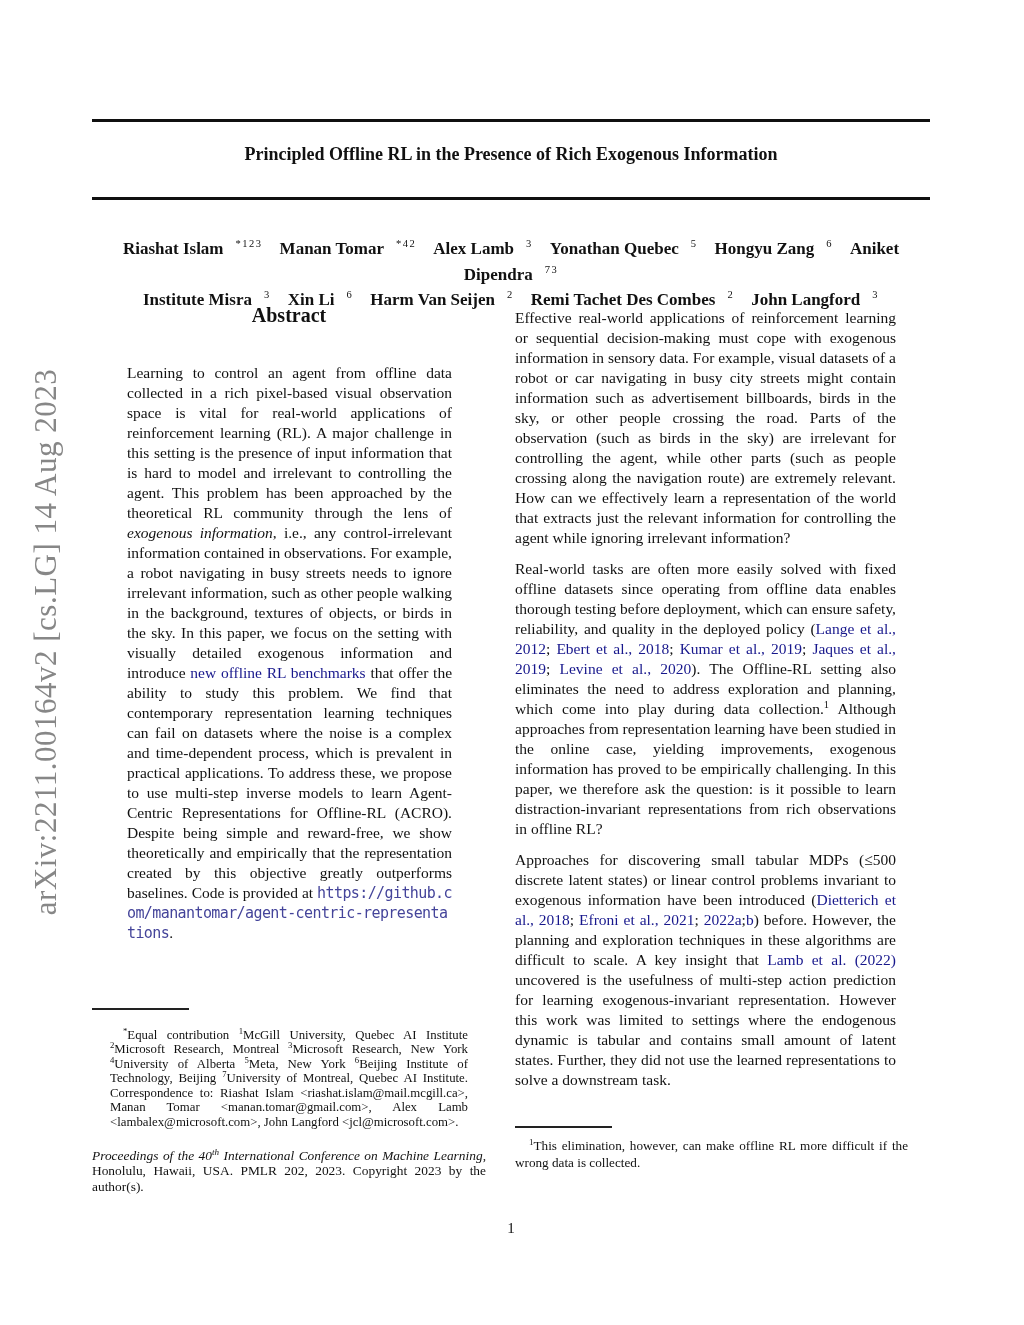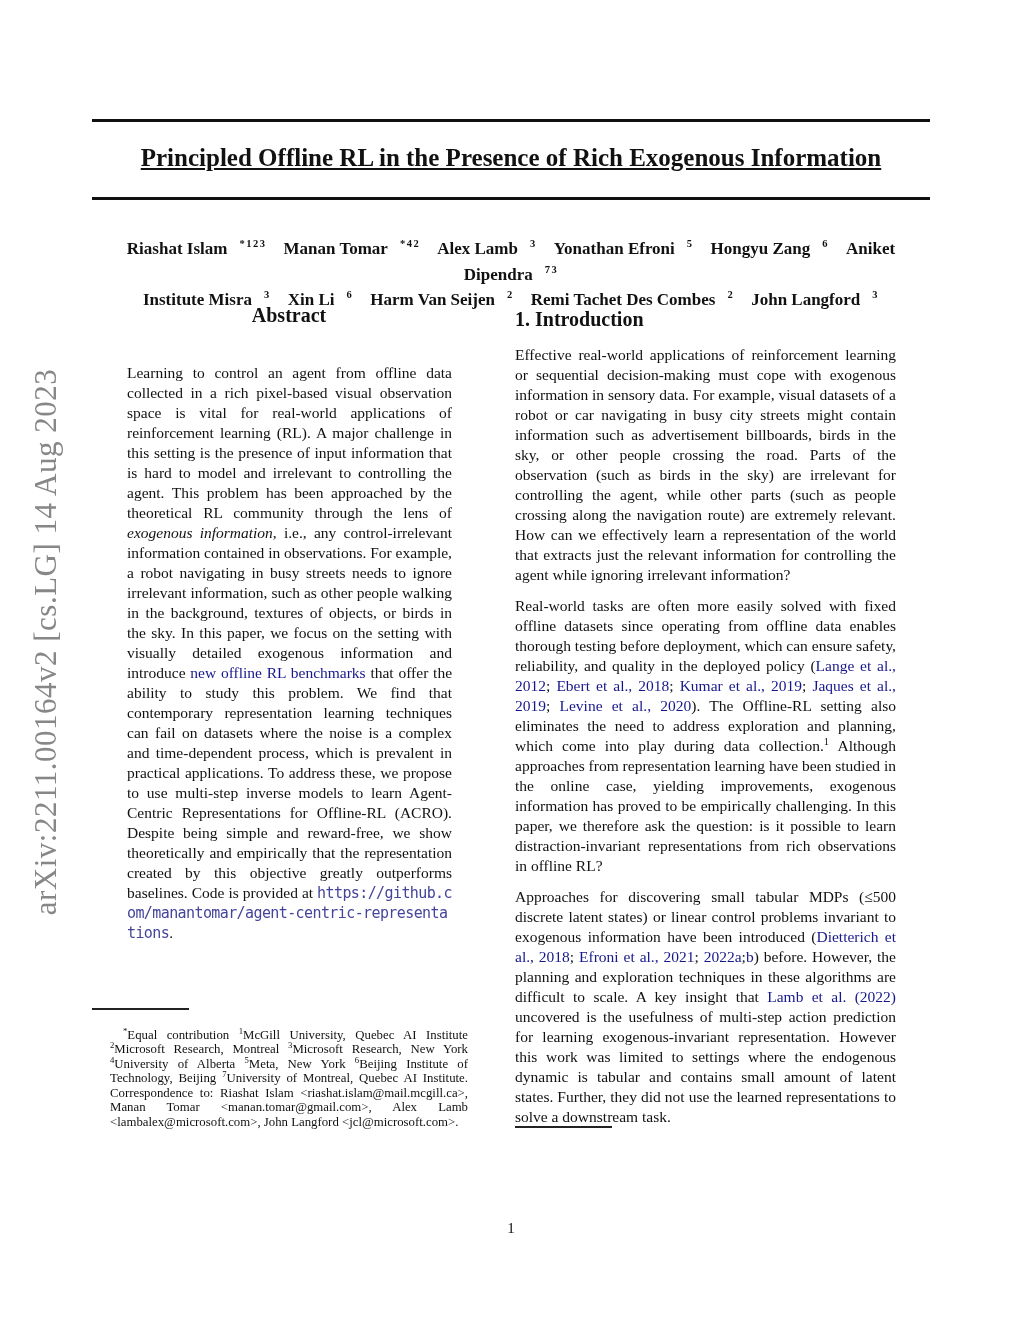--- a/index.html
+++ b/index.html
@@ -32,39 +32,38 @@
   }
   .rule-top { top: 119px; }
   .rule-under-title { top: 197px; }
   .paper-title {
     position: absolute;
     top: 144px;
     left: 92px;
     width: 838px;
     margin: 0;
     text-align: center;
-    font-size: 25px;
+    font-size: 18px;
     font-weight: bold;
-    text-decoration: underline;
   }
   .authors {
     position: absolute;
     top: 233px;
     left: 92px;
     width: 838px;
     text-align: center;
     font-weight: bold;
     font-size: 17px;
     line-height: 21px;
   }
   .author-sup {
     font-size: 62%;
     letter-spacing: 1.5px;
     margin-left: 12px;
-    font-weight: bold;
+    font-weight: normal;
   }
   .col-left  { position: absolute; left: 92px;  top: 304px; width: 394px; }
   .col-right { position: absolute; left: 515px; top: 308px; width: 393px; }
   .abstract-heading {
     margin: 0 0 36px 0;
     text-align: center;
     font-size: 20px;
     font-weight: bold;
   }
   .abstract-body {
@@ -155,40 +154,41 @@
 
   <div class="arxiv-banner">arXiv:2211.00164v2  [cs.LG]  14 Aug 2023</div>
 
   <div class="rule rule-top"></div>
 
   <h1 class="paper-title">Principled Offline RL in the Presence of Rich Exogenous Information</h1>
 
   <div class="rule rule-under-title"></div>
 
   <div class="authors">
-    <div class="author-line"><span>Riashat Islam</span><sup class="author-sup">*123</sup>  <span>Manan Tomar</span><sup class="author-sup">*42</sup>  <span>Alex Lamb</span><sup class="author-sup">3</sup>  <span>Yonathan Efroni</span><sup class="author-sup">5</sup>  <span>Hongyu Zang</span><sup class="author-sup">6</sup>  <span>Aniket Dipendra</span><sup class="author-sup">73</sup></div>
+    <div class="author-line"><span>Riashat Islam</span><sup class="author-sup">*123</sup>  <span>Manan Tomar</span><sup class="author-sup">*42</sup>  <span>Alex Lamb</span><sup class="author-sup">3</sup>  <span>Yonathan Quebec</span><sup class="author-sup">5</sup>  <span>Hongyu Zang</span><sup class="author-sup">6</sup>  <span>Aniket Dipendra</span><sup class="author-sup">73</sup></div>
     <div class="author-line"><span>Institute Misra</span><sup class="author-sup">3</sup>  <span>Xin Li</span><sup class="author-sup">6</sup>  <span>Harm Van Seijen</span><sup class="author-sup">2</sup>  <span>Remi Tachet Des Combes</span><sup class="author-sup">2</sup>  <span>John Langford</span><sup class="author-sup">3</sup></div>
   </div>
 
   <div class="col-left">
     <h2 class="abstract-heading">Abstract</h2>
     <p class="abstract-body"><span class="sg-n">Learning to control an agent from offline data collected in a rich pixel-based visual observation space is vital for real-world applications of reinforcement learning (RL). A major challenge in this setting is the presence of input information that is hard to model and irrelevant to controlling the agent. This problem has been approached by the theoretical RL community through the lens of </span><span class="sg-i">exogenous information</span><span class="sg-n">, i.e., any control-irrelevant information contained in observations. For example, a robot navigating in busy streets needs to ignore irrelevant information, such as other people walking in the background, textures of objects, or birds in the sky. In this paper, we focus on the setting with visually detailed exogenous information and introduce </span><span class="sg-a">new offline RL benchmarks</span><span class="sg-n"> that offer the ability to study this problem. We find that contemporary representation learning techniques can fail on datasets where the noise is a complex and time-dependent process, which is prevalent in practical applications. To address these, we propose to use multi-step inverse models to learn Agent-Centric Representations for Offline-RL (ACRO). Despite being simple and reward-free, we show theoretically and empirically that the representation created by this objective greatly outperforms baselines. Code is provided at </span><span class="sg-m">https://github.com/manantomar/agent-centric-representations</span><span class="sg-n">.</span></p>
   </div>
 
   <div class="col-right">
-    <h2 class="section-heading">1. Introduction</h2>
     <p class="body-par"><span class="sg-n">Effective real-world applications of reinforcement learning or sequential decision-making must cope with exogenous information in sensory data. For example, visual datasets of a robot or car navigating in busy city streets might contain information such as advertisement billboards, birds in the sky, or other people crossing the road. Parts of the observation (such as birds in the sky) are irrelevant for controlling the agent, while other parts (such as people crossing along the navigation route) are extremely relevant. How can we effectively learn a representation of the world that extracts just the relevant information for controlling the agent while ignoring irrelevant information?</span></p>
     <p class="body-par"><span class="sg-n">Real-world tasks are often more easily solved with fixed offline datasets since operating from offline data enables thorough testing before deployment, which can ensure safety, reliability, and quality in the deployed policy (</span><span class="sg-a">Lange et al., 2012</span><span class="sg-n">; </span><span class="sg-a">Ebert et al., 2018</span><span class="sg-n">; </span><span class="sg-a">Kumar et al., 2019</span><span class="sg-n">; </span><span class="sg-a">Jaques et al., 2019</span><span class="sg-n">; </span><span class="sg-a">Levine et al., 2020</span><span class="sg-n">). The Offline-RL setting also eliminates the need to address exploration and planning, which come into play during data collection.</span><span class="sg-s">1</span><span class="sg-n"> Although approaches from representation learning have been studied in the online case, yielding improvements, exogenous information has proved to be empirically challenging. In this paper, we therefore ask the question: is it possible to learn distraction-invariant representations from rich observations in offline RL?</span></p>
     <p class="body-par"><span class="sg-n">Approaches for discovering small tabular MDPs (≤500 discrete latent states) or linear control problems invariant to exogenous information have been introduced (</span><span class="sg-a">Dietterich et al., 2018</span><span class="sg-n">; </span><span class="sg-a">Efroni et al., 2021</span><span class="sg-n">; </span><span class="sg-a">2022a</span><span class="sg-n">;</span><span class="sg-a">b</span><span class="sg-n">) before. However, the planning and exploration techniques in these algorithms are difficult to scale. A key insight that </span><span class="sg-a">Lamb et al. (2022)</span><span class="sg-n"> uncovered is the usefulness of multi-step action prediction for learning exogenous-invariant representation. However this work was limited to settings where the endogenous dynamic is tabular and contains small amount of latent states. Further, they did not use the learned representations to solve a downstream task.</span></p>
   </div>
 
   <div class="footnotes-left">
     <div class="footnote-rule"></div>
     <p class="footnote-par"><span class="sg-s">*</span><span class="sg-n">Equal contribution  </span><span class="sg-s">1</span><span class="sg-n">McGill University, Quebec AI Institute </span><span class="sg-s">2</span><span class="sg-n">Microsoft Research, Montreal </span><span class="sg-s">3</span><span class="sg-n">Microsoft Research, New York </span><span class="sg-s">4</span><span class="sg-n">University of Alberta </span><span class="sg-s">5</span><span class="sg-n">Meta, New York </span><span class="sg-s">6</span><span class="sg-n">Beijing Institute of Technology, Beijing </span><span class="sg-s">7</span><span class="sg-n">University of Montreal, Quebec AI Institute. Correspondence to: Riashat Islam &lt;riashat.islam@mail.mcgill.ca&gt;, Manan Tomar &lt;manan.tomar@gmail.com&gt;, Alex Lamb &lt;lambalex@microsoft.com&gt;, John Langford &lt;jcl@microsoft.com&gt;.</span></p>
+    <p class="proceedings-par"><span class="sg-i">Proceedings of the 40</span><span class="sg-is">th</span><span class="sg-i"> International Conference on Machine Learning</span><span class="sg-n">, Honolulu, Hawaii, USA. PMLR 202, 2023. Copyright 2023 by the author(s).</span></p>
   </div>
 
   <div class="footnotes-right">
     <div class="footnote-rule"></div>
+    <p class="footnote-par-right"><span class="sg-s">1</span><span class="sg-n">This elimination, however, can make offline RL more difficult if the wrong data is collected.</span></p>
   </div>
 
   <div class="page-number">1</div>
 
 </div>
 
 </body></html>

